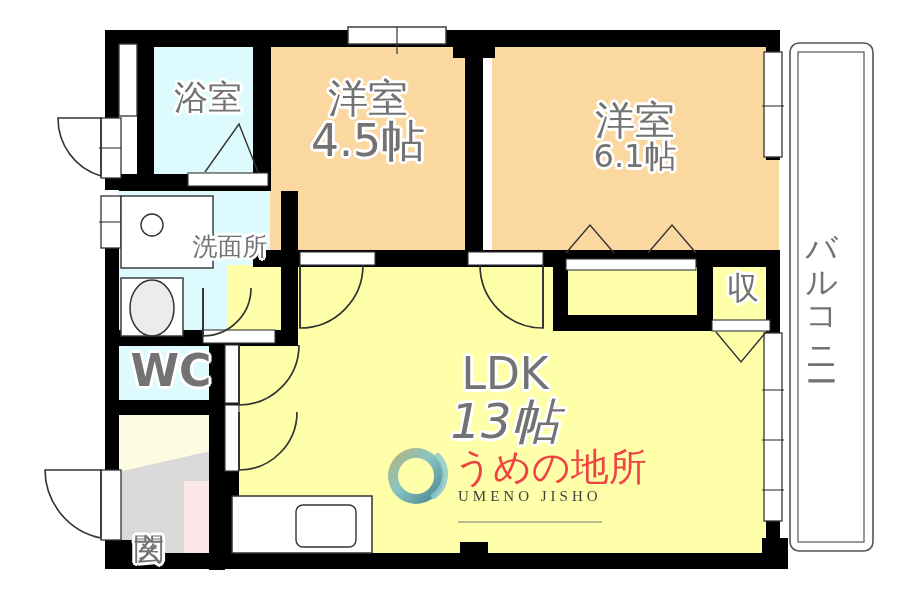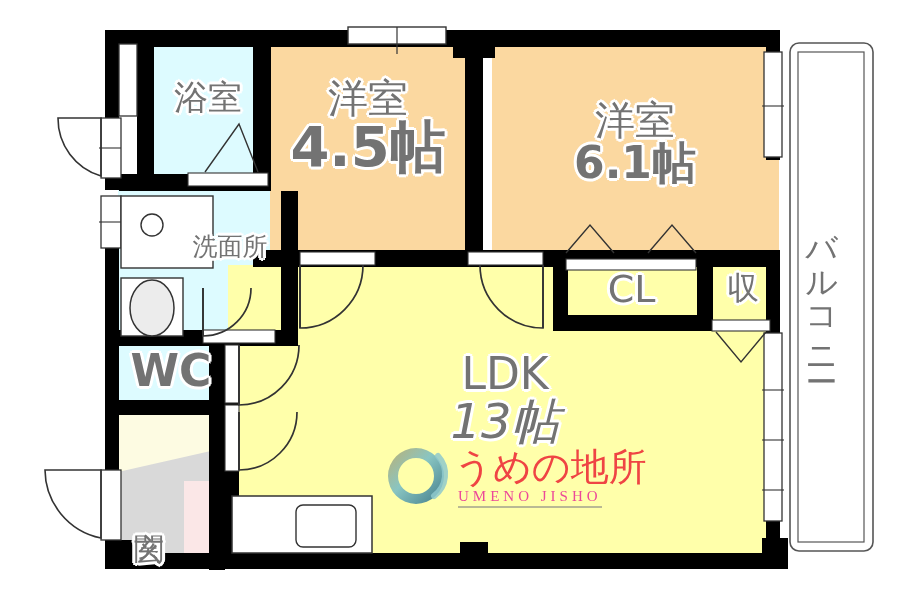--- a/index.html
+++ b/index.html
@@ -13,23 +13,23 @@
          2px 0 0 #fff,-2px 0 0 #fff,0 2px 0 #fff,0 -2px 0 #fff,
          2px 2px 0 #fff,-2px 2px 0 #fff,2px -2px 0 #fff,-2px -2px 0 #fff,
          3px 0 0 #fff,-3px 0 0 #fff,0 3px 0 #fff,0 -3px 0 #fff;
        pointer-events:none;}
   .lbl .l1{display:block;line-height:1.0;}
   .lbl .l2{display:block;line-height:1.05;}
   .vert{writing-mode:vertical-rl;text-orientation:upright;letter-spacing:2px;}
   #wm{position:absolute;left:378px;top:440px;width:260px;height:72px;pointer-events:none;}
   #wm .wmtxt{position:absolute;left:76px;top:2px;font-size:38px;color:#ef4444;
              font-family:"DejaVu Sans","Liberation Sans",sans-serif;white-space:nowrap;}
-  #wm .wmsub{position:absolute;left:80px;top:48px;font-size:15px;color:#ec4899;
+  #wm .wmsub{position:absolute;left:80px;top:48px;font-size:15px;color:#404040;
              letter-spacing:4px;font-family:"Liberation Serif",serif;
-             border-bottom:2px solid #b9b994;padding-bottom:1px;}
+             border-bottom:2px solid #b9b994;padding-bottom:16px;}
 </style>
 </head>
 <body>
 
 <div id="plan">
 
   <svg class="layer" viewBox="0 0 897 590" width="897" height="590">
 
     <rect x="153" y="38" width="110" height="145" fill="#ddfbff"></rect>
 
@@ -228,44 +228,41 @@
     <div class="wmtxt">うめの地所</div>
     <div class="wmsub">UMENO JISHO</div>
   </div>
 
   <div class="lbl" style="left:153px;top:80px;width:110px;font-size:34px;">
     <span class="l1">浴室</span>
   </div>
 
   <div class="lbl" style="left:270px;top:78px;width:196px;font-size:40px;">
     <span class="l1">洋室</span>
-    <span class="l2" style="font-size:56px;font-weight:bold;">4.5帖</span>
+    <span class="l2" style="font-size:44px;">4.5帖</span>
   </div>
 
   <div class="lbl" style="left:500px;top:100px;width:270px;font-size:40px;">
     <span class="l1">洋室</span>
-    <span class="l2" style="font-size:44px;font-weight:bold;">6.1帖</span>
+    <span class="l2" style="font-size:32px;">6.1帖</span>
   </div>
 
   <div class="lbl" style="left:160px;top:234px;width:140px;font-size:25px;">
     <span class="l1">洗面所</span>
   </div>
 
   <div class="lbl" style="left:118px;top:349px;width:106px;font-size:44px;font-weight:bold;">
     <span class="l1">WC</span>
   </div>
 
   <div class="lbl" style="left:405px;top:352px;width:200px;font-size:44px;">
     <span class="l1">LDK</span>
     <span class="l2" style="font-size:48px;font-style:italic;">13帖</span>
   </div>
 
-  <div class="lbl" style="left:566px;top:270px;width:131px;font-size:38px;">
-    <span class="l1">CL</span>
-  </div>
 
   <div class="lbl" style="left:712px;top:272px;width:62px;font-size:32px;">
     <span class="l1">収</span>
   </div>
 
   <div class="lbl vert" style="left:128px;top:468px;height:86px;font-size:30px;">
     <span>玄関</span>
   </div>
 
   <div class="lbl vert" style="left:800px;top:170px;height:240px;font-size:32px;">

